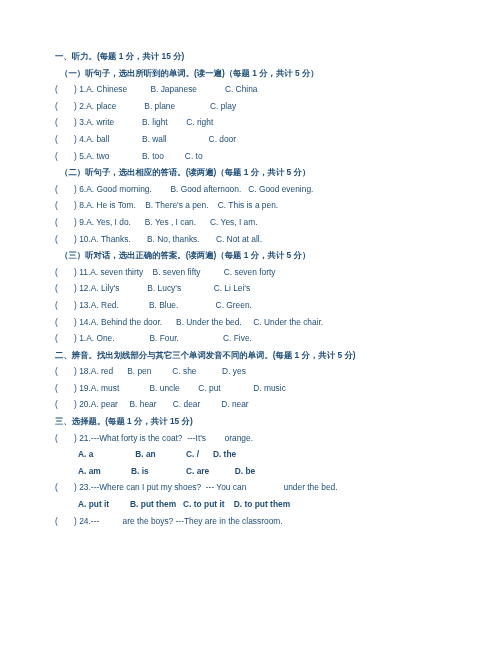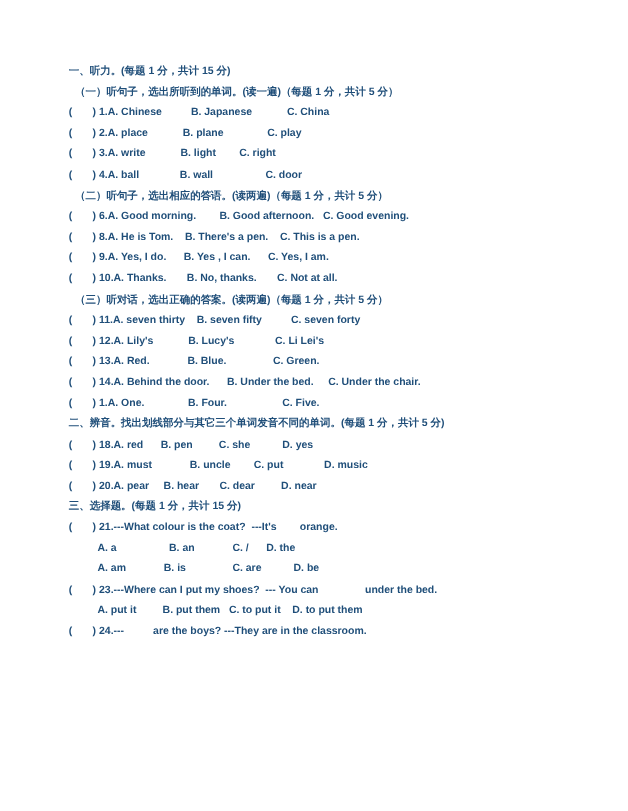--- a/index.html
+++ b/index.html
@@ -40,21 +40,21 @@
   .sub-head {
     font-size: 8.4px;
     font-weight: bold;
     line-height: 16.6px;
     white-space: pre;
     color: #1f4e79;
     margin-left: 5px;
   }
   .q-line {
     font-size: 8.4px;
-    font-weight: bold;
+    font-weight: normal;
     line-height: 16.6px;
     white-space: pre;
     color: #1f4e79;
     margin-left: 0px;
   }
   .opt-line {
     font-size: 8.4px;
     font-weight: bold;
     line-height: 16.6px;
     white-space: pre;
@@ -68,20 +68,21 @@
 <div id="page">
   <div class="paper">
 
     <div class="sec-head">一、听力。(每题 1 分，共计 15 分)</div>
 
     <div class="sub-head">（一）听句子，选出所听到的单词。(读一遍)（每题 1 分，共计 5 分）</div>
     <div class="q-line"><span>(       ) 1.</span><span>A. Chinese          B. Japanese            C. China</span></div>
     <div class="q-line"><span>(       ) 2.</span><span>A. place            B. plane               C. play</span></div>
     <div class="q-line"><span>(       ) 3.</span><span>A. write            B. light        C. right</span></div>
     <div class="q-line"><span>(       ) 4.</span><span>A. ball              B. wall                  C. door</span></div>
+    <div class="q-line"><span>(       ) 5.</span><span>A. two              B. too         C. to</span></div>
 
     <div class="sub-head">（二）听句子，选出相应的答语。(读两遍)（每题 1 分，共计 5 分）</div>
     <div class="q-line"><span>(       ) 6.</span><span>A. Good morning.        B. Good afternoon.   C. Good evening.</span></div>
     <div class="q-line"><span>(       ) 8.</span><span>A. He is Tom.    B. There's a pen.    C. This is a pen.</span></div>
     <div class="q-line"><span>(       ) 9.</span><span>A. Yes, I do.      B. Yes , I can.      C. Yes, I am.</span></div>
     <div class="q-line"><span>(       ) 10.</span><span>A. Thanks.       B. No, thanks.       C. Not at all.</span></div>
 
     <div class="sub-head">（三）听对话，选出正确的答案。(读两遍)（每题 1 分，共计 5 分）</div>
     <div class="q-line"><span>(       ) 11.</span><span>A. seven thirty    B. seven fifty          C. seven forty</span></div>
     <div class="q-line"><span>(       ) 12.</span><span>A. Lily's            B. Lucy's              C. Li Lei's</span></div>
@@ -89,21 +90,21 @@
     <div class="q-line"><span>(       ) 14.</span><span>A. Behind the door.      B. Under the bed.     C. Under the chair.</span></div>
     <div class="q-line"><span>(       ) 1.</span><span>A. One.               B. Four.                   C. Five.</span></div>
 
     <div class="sec-head">二、辨音。找出划线部分与其它三个单词发音不同的单词。(每题 1 分，共计 5 分)</div>
     <div class="q-line"><span>(       ) 18.</span><span>A. red      B. pen         C. she           D. yes</span></div>
     <div class="q-line"><span>(       ) 19.</span><span>A. must             B. uncle        C. put              D. music</span></div>
     <div class="q-line"><span>(       ) 20.</span><span>A. pear     B. hear       C. dear         D. near</span></div>
 
     <div class="sec-head">三、选择题。(每题 1 分，共计 15 分)</div>
 
-    <div class="q-line"><span>(       ) 21.</span><span>---What colour is the coat?  ---It's        orange.</span></div>
+    <div class="q-line"><span>(       ) 21.</span><span>---What forty is the coat?  ---It's        orange.</span></div>
     <div class="opt-line">          A. a                  B. an             C. /      D. the</div>
 
     <div class="opt-line">          A. am             B. is                C. are           D. be</div>
 
     <div class="q-line"><span>(       ) 23.</span><span>---Where can I put my shoes?  --- You can                under the bed.</span></div>
     <div class="opt-line">          A. put it         B. put them   C. to put it    D. to put them</div>
 
     <div class="q-line"><span>(       ) 24.</span><span>---          are the boys? ---They are in the classroom.</span></div>
 
   </div>

